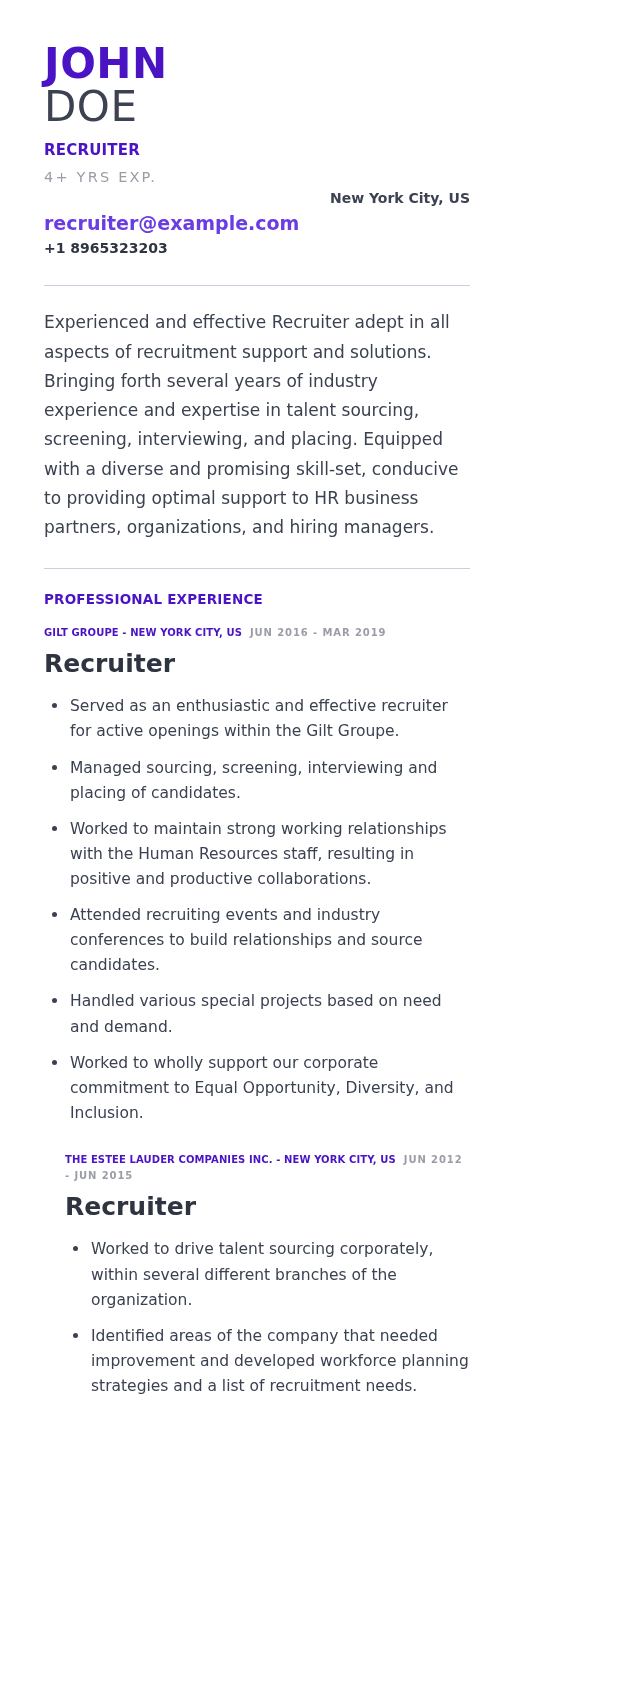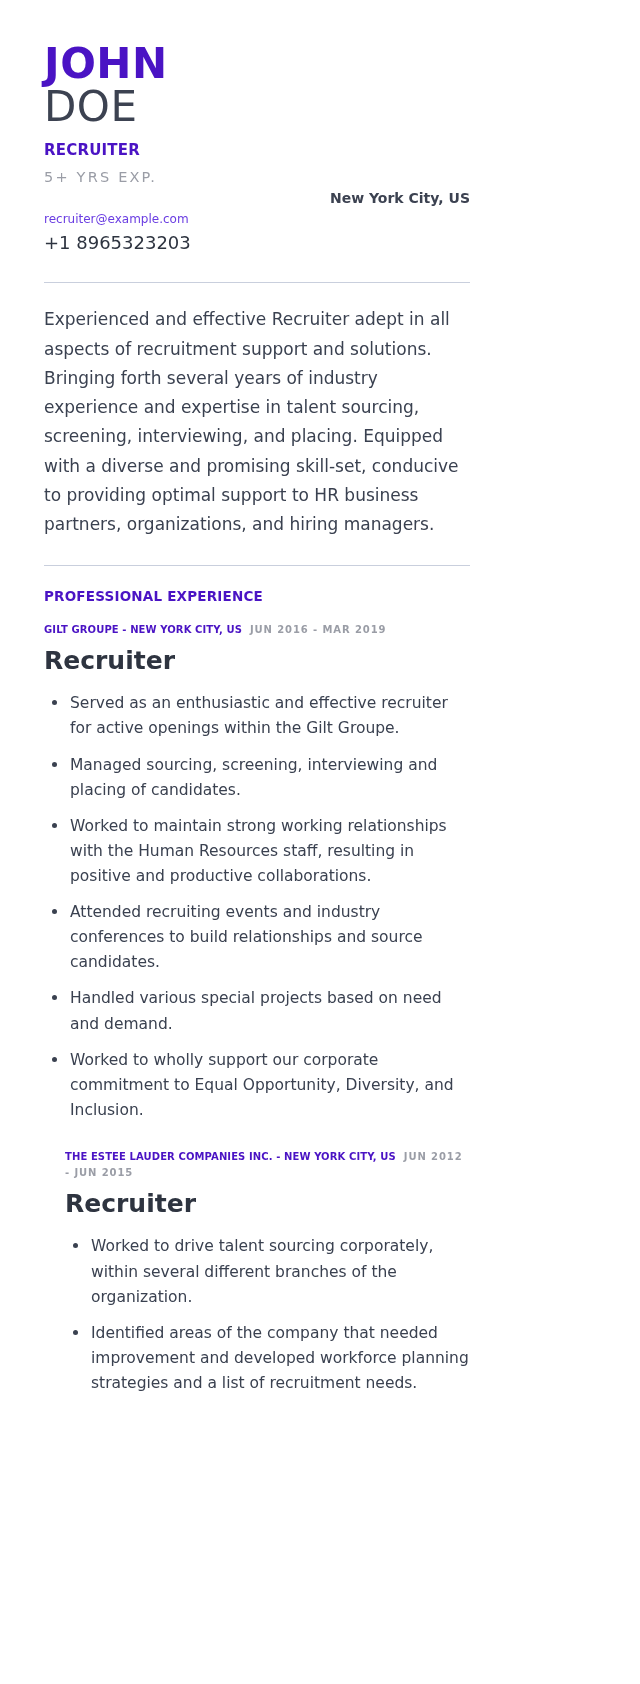--- a/index.html
+++ b/index.html
@@ -54,27 +54,28 @@
     padding: 2px 0;
   }
   .contact-location {
     font-size: 14px;
     font-weight: 700;
     color: #3c4251;
     padding: 3px 0;
     text-align: right;
   }
   .contact-email {
-    font-size: 12px;
+    font-size: 19px;
     color: #6a3de2;
     padding: 3px 0;
+    font-weight: bold;
   }
   .contact-phone {
-    font-size: 18px;
-    font-weight: 400;
+    font-size: 14px;
+    font-weight: 700;
     color: #2e3440;
     padding: 3px 0;
   }
 
   
   .divider {
     height: 1px;
     background: #c9cfdd;
     margin: 26px 0 0 0;
   }
@@ -146,21 +147,21 @@
 
 <div class="page">
 
   <header>
     <div class="name-block">
       <div class="name-first">JOHN</div>
       <div class="name-last">DOE</div>
     </div>
     <div class="job-role">RECRUITER</div>
     <ul class="contact-list">
-      <li class="contact-exp">5+ YRS EXP.</li>
+      <li class="contact-exp">4+ YRS EXP.</li>
       <li class="contact-location">New York City, US</li>
       <li class="contact-email">recruiter@example.com</li>
       <li class="contact-phone">+1 8965323203</li>
     </ul>
   </header>
 
   <div class="divider"></div>
 
   <section class="section">
     <p class="summary-text">Experienced and effective Recruiter adept in all aspects of recruitment support and solutions. Bringing forth several years of industry experience and expertise in talent sourcing, screening, interviewing, and placing. Equipped with a diverse and promising skill-set, conducive to providing optimal support to HR business partners, organizations, and hiring managers.</p>

